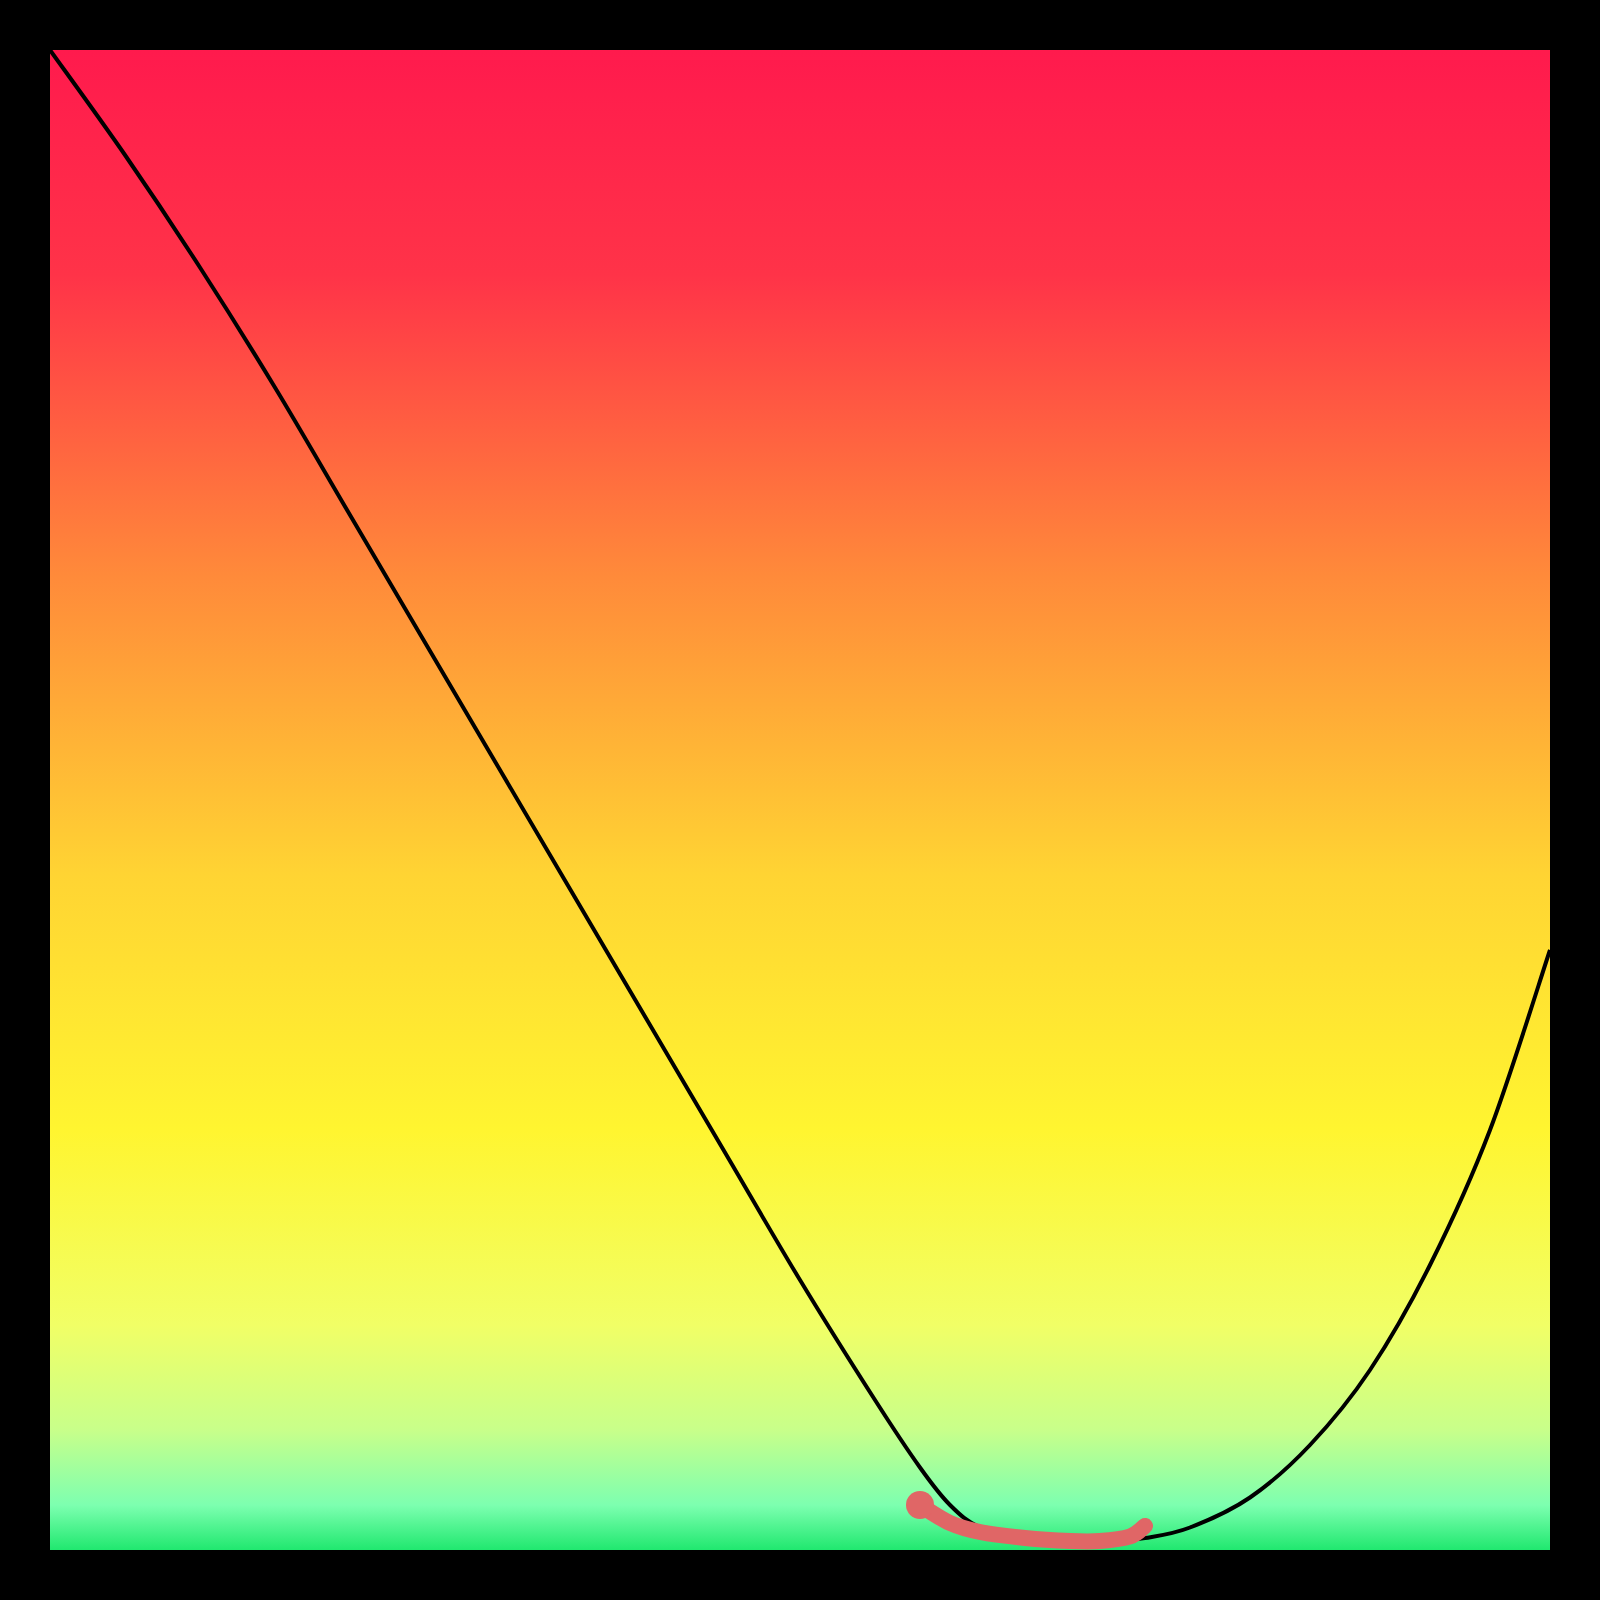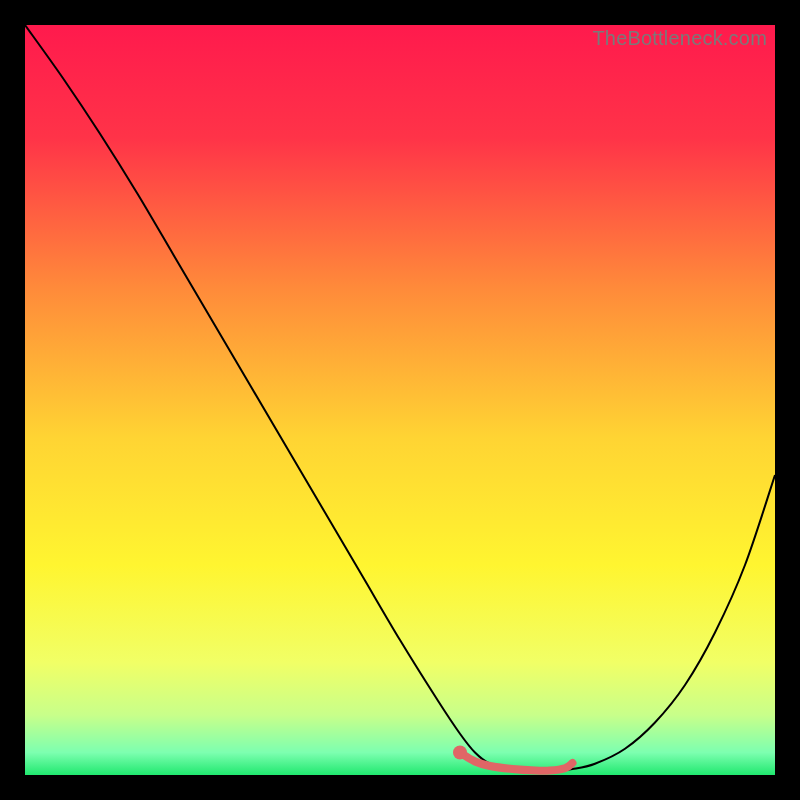--- a/index.html
+++ b/index.html
@@ -34,21 +34,20 @@
     font-size: 20px;
     letter-spacing: 0.2px;
     font-weight: 400;
     z-index: 10;
   }
 </style>
 </head>
 <body>
 
 <div class="frame">
-  <div class="watermark">TheBottleneck.com</div>
   <svg class="plot" viewBox="0 0 750 750">
     <defs>
       <linearGradient id="bg-grad" x1="0" y1="0" x2="0" y2="1">
           <stop offset="0.00%" stop-color="#ff1a4d"></stop>
           <stop offset="15.00%" stop-color="#ff3348"></stop>
           <stop offset="35.00%" stop-color="#ff8a3a"></stop>
           <stop offset="55.00%" stop-color="#ffd433"></stop>
           <stop offset="72.00%" stop-color="#fff530"></stop>
           <stop offset="85.00%" stop-color="#f1ff66"></stop>
           <stop offset="92.00%" stop-color="#c8ff8a"></stop>

